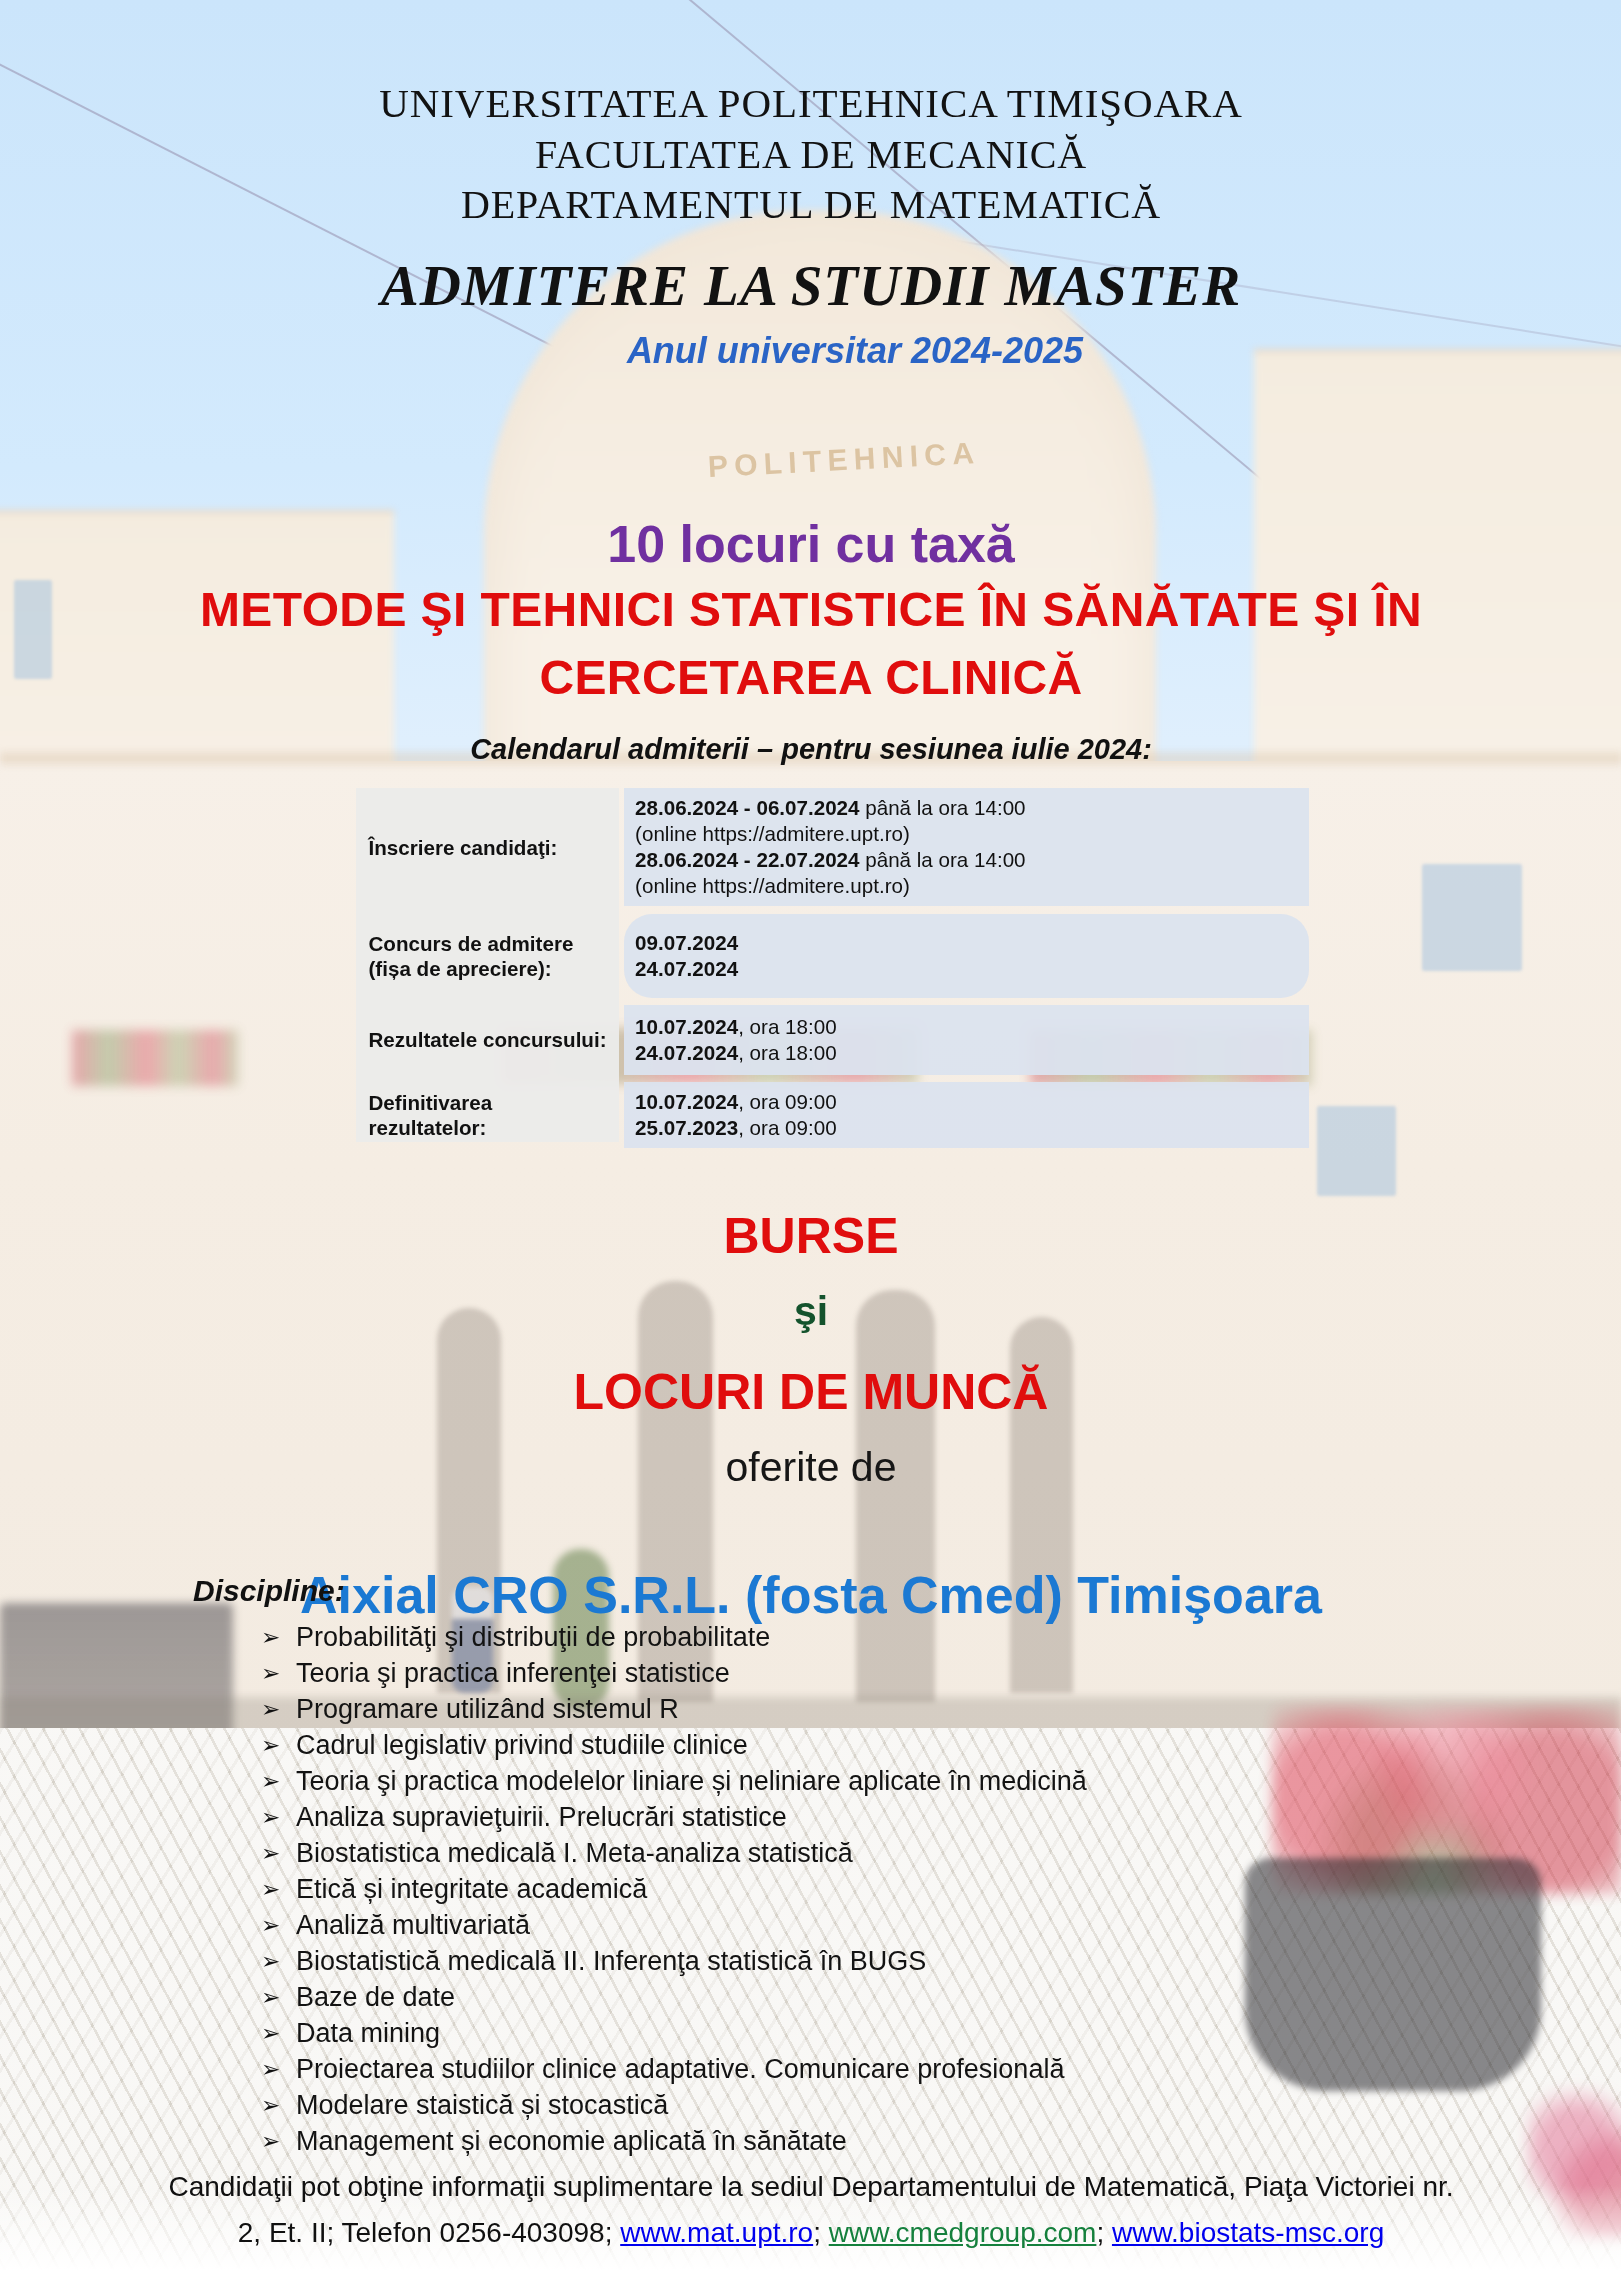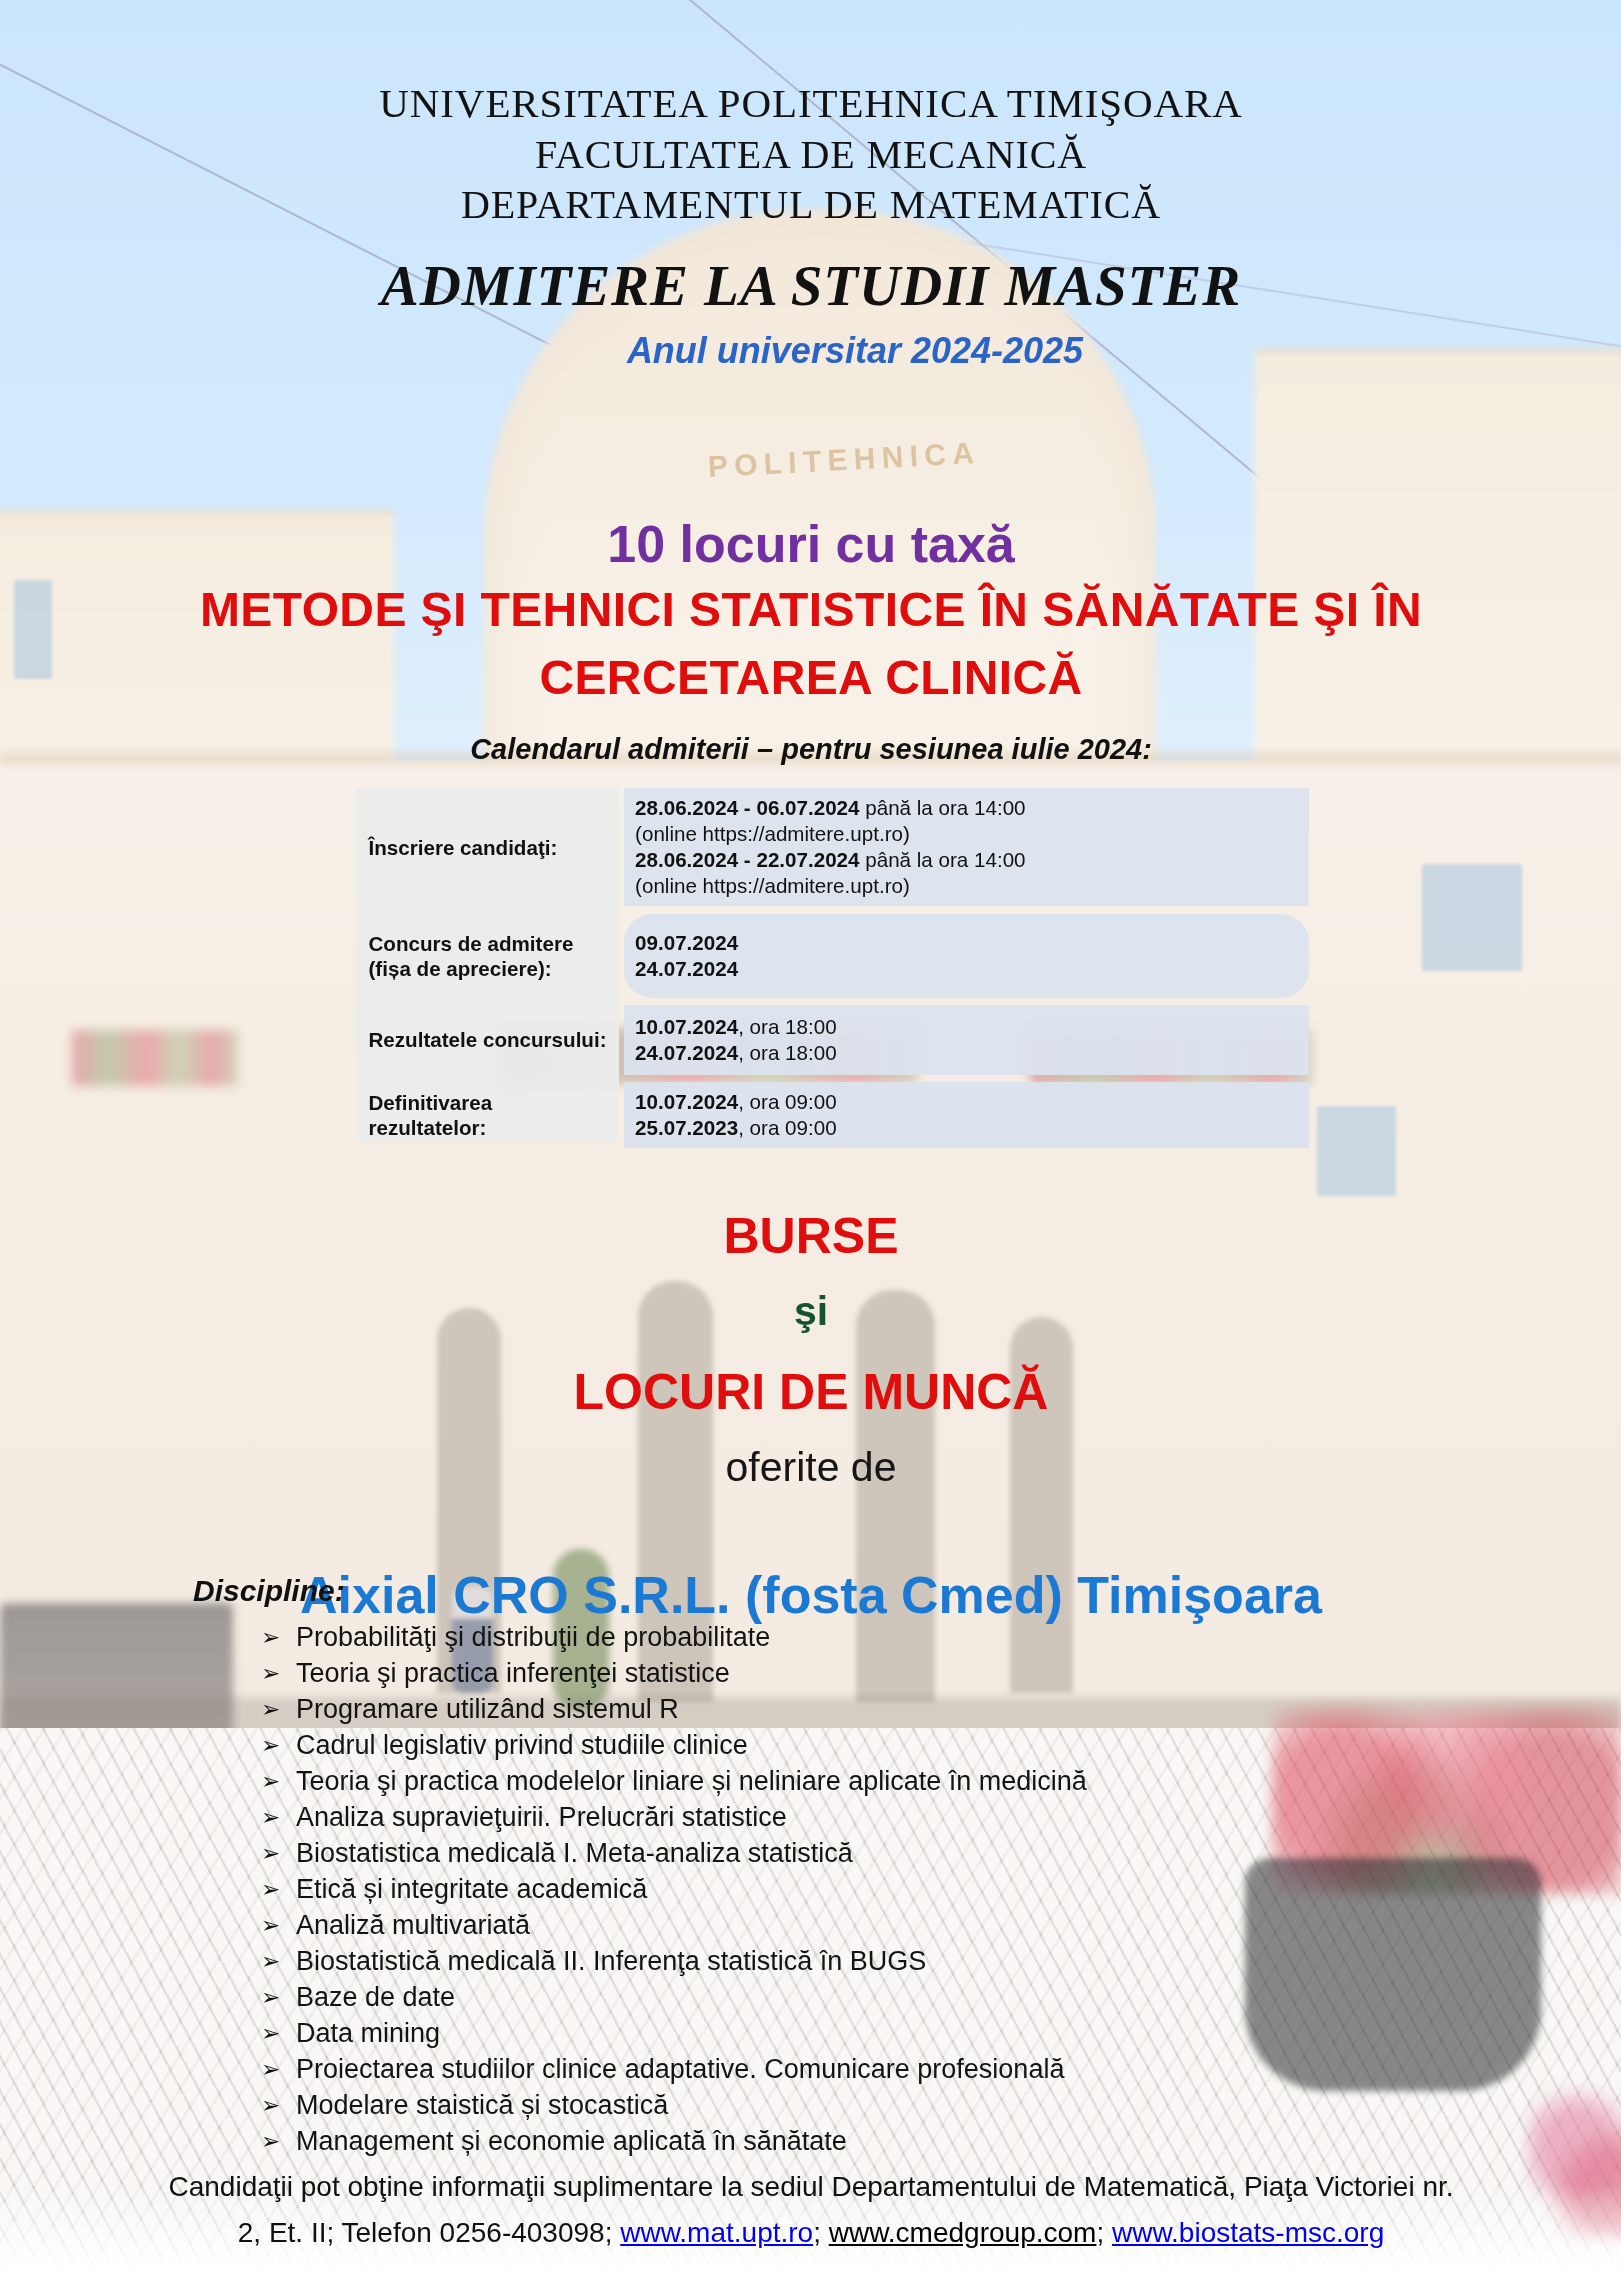--- a/index.html
+++ b/index.html
@@ -225,17 +225,17 @@
         <li class="disc-item"><span class="disc-bullet">➢</span><span>Analiză multivariată</span></li>
         <li class="disc-item"><span class="disc-bullet">➢</span><span>Biostatistică medicală II. Inferenţa statistică în BUGS</span></li>
         <li class="disc-item"><span class="disc-bullet">➢</span><span>Baze de date</span></li>
         <li class="disc-item"><span class="disc-bullet">➢</span><span>Data mining</span></li>
         <li class="disc-item"><span class="disc-bullet">➢</span><span>Proiectarea studiilor clinice adaptative. Comunicare profesională</span></li>
         <li class="disc-item"><span class="disc-bullet">➢</span><span>Modelare staistică și stocastică</span></li>
         <li class="disc-item"><span class="disc-bullet">➢</span><span>Management și economie aplicată în sănătate</span></li>
       </ul>
 
     <div class="ctr foot1">Candidaţii pot obţine informaţii suplimentare la sediul Departamentului de Matematică, Piaţa Victoriei nr.</div>
-    <div class="ctr foot2" id="foot2"><span>2, Et. II;  Telefon  0256-403098; </span><a href="#" style="color: rgb(0, 0, 238);">www.mat.upt.ro</a><span>; </span><a href="#" style="color: #000000; text-align: right;">www.cmedgroup.com</a><span>; </span><a href="#" style="color: rgb(0, 0, 238);">www.biostats-msc.org</a></div>
+    <div class="ctr foot2" id="foot2"><span>2, Et. II;  Telefon  0256-403098; </span><a href="#" style="color: rgb(0, 0, 238);">www.mat.upt.ro</a><span>; </span><a href="#" style="color: #15803d; text-align: right;">www.cmedgroup.com</a><span>; </span><a href="#" style="color: rgb(0, 0, 238);">www.biostats-msc.org</a></div>
 
   </div>
 </div>
 
 
 </body></html>

